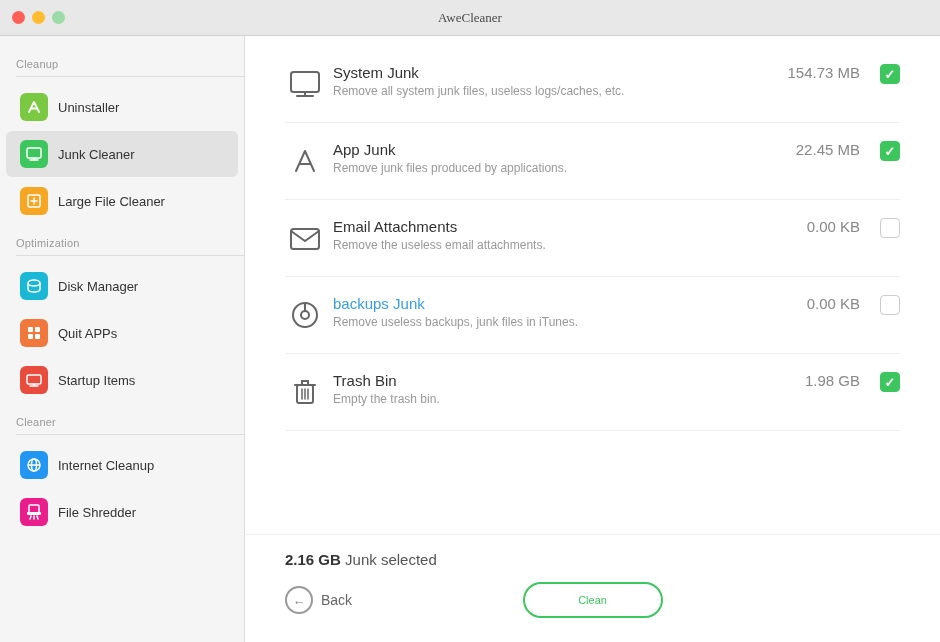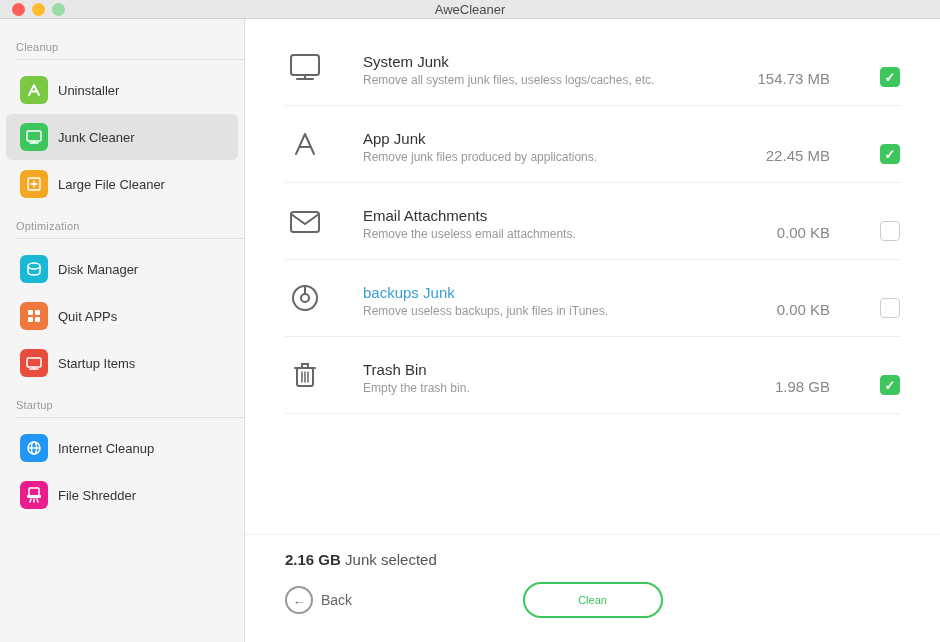--- a/index.html
+++ b/index.html
@@ -9,27 +9,28 @@
       width: 940px;
       height: 642px;
       overflow: hidden;
       display: flex;
       flex-direction: column;
     }
 
     
     .title-bar {
       background: #e8e8e8;
-      height: 19px;
+      height: 36px;
       display: flex;
       align-items: center;
       justify-content: center;
       position: relative;
       border-bottom: 1px solid #d0d0d0;
       flex-shrink: 0;
+      font-family: Liberation Serif, serif;
     }
     .window-controls {
       position: absolute;
       left: 12px;
       display: flex;
       gap: 7px;
       align-items: center;
     }
     .wc-btn {
       width: 13px;
@@ -129,24 +130,24 @@
     }
 
     .items-list {
       flex: 1;
       padding: 10px 40px;
       overflow-y: auto;
     }
 
     .list-item {
       display: flex;
-      align-items: flex-end;
+      align-items: flex-start;
       padding: 18px 0;
       border-bottom: 1px solid #eee;
-      gap: 38px;
+      gap: 8px;
     }
     .list-item:last-child {
       border-bottom: 1px solid #eee;
     }
 
     .item-icon {
       width: 40px;
       height: 40px;
       display: flex;
       align-items: center;
@@ -345,21 +346,21 @@
       <div class="sidebar-icon ic-red">
         <svg width="16" height="16" viewBox="0 0 16 16" fill="none">
           <rect x="1" y="3" width="14" height="9" rx="1.5" stroke="white" stroke-width="1.5"></rect>
           <line x1="4" y1="14" x2="12" y2="14" stroke="white" stroke-width="1.5" stroke-linecap="round"></line>
           <line x1="8" y1="12" x2="8" y2="14" stroke="white" stroke-width="1.5"></line>
         </svg>
       </div>
       <span class="sidebar-item-label">Startup Items</span>
     </div>
 
-    <div class="sidebar-section-label">Startup</div>
+    <div class="sidebar-section-label">Cleaner</div>
 
     <div class="sidebar-item">
       <div class="sidebar-icon ic-blue">
         <svg width="16" height="16" viewBox="0 0 16 16" fill="none">
           <circle cx="8" cy="8" r="6" stroke="white" stroke-width="1.5"></circle>
           <ellipse cx="8" cy="8" rx="2.5" ry="6" stroke="white" stroke-width="1.5"></ellipse>
           <line x1="2" y1="8" x2="14" y2="8" stroke="white" stroke-width="1.5"></line>
         </svg>
       </div>
       <span class="sidebar-item-label">Internet Cleanup</span>

